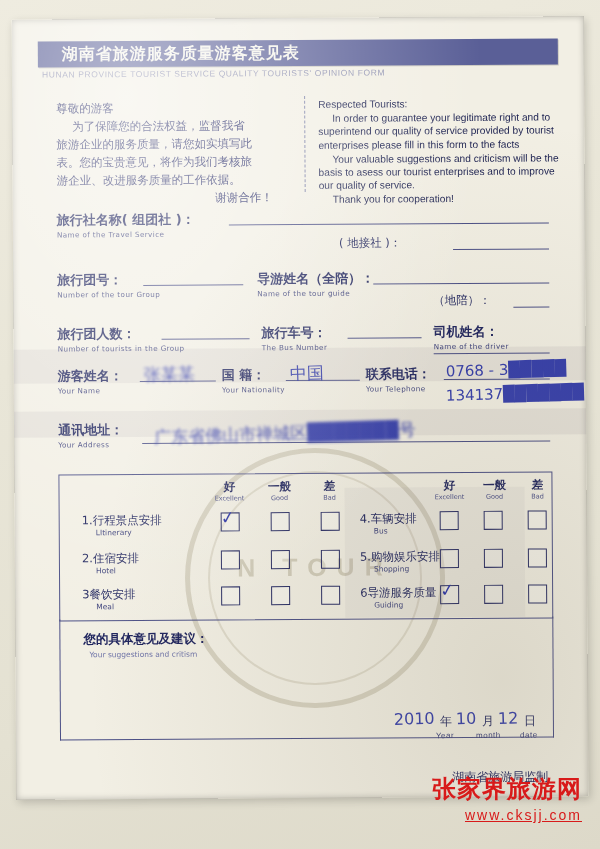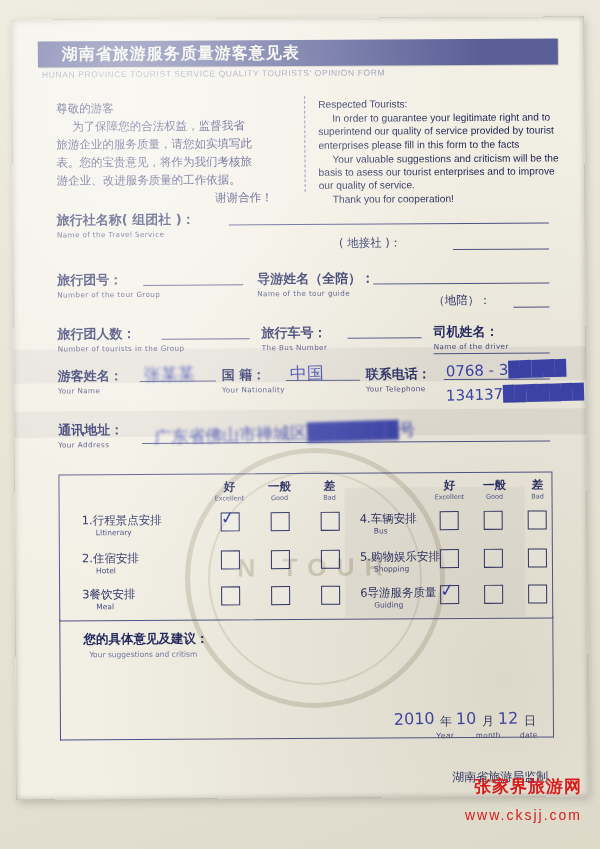--- a/index.html
+++ b/index.html
@@ -135,23 +135,23 @@
   .date-cn{position:absolute;font-size:12px;color:#1f245e;font-family:"DejaVu Sans",sans-serif;}
   .date-en{position:absolute;font-size:8px;color:#3a3f7a;letter-spacing:.5px;}
   .footer-cn{
     position:absolute;right:40px;top:752px;font-size:12px;color:#1f245e;
     font-family:"DejaVu Sans",sans-serif;
   }
   
   .brand{
     position:absolute;right:18px;bottom:26px;text-align:right;
   }
-  .brand .b1{color:#d81a1a;font-size:17px;font-weight:bold;letter-spacing:1px;
+  .brand .b1{color:#d81a1a;font-size:24px;font-weight:bold;letter-spacing:1px;
              font-family:"DejaVu Sans",sans-serif;}
-  .brand .b2{color:#d81a1a;font-size:14px;letter-spacing:2px;margin-top:9px;}
+  .brand .b2{color:#d81a1a;font-size:14px;letter-spacing:2px;margin-top:2px;text-decoration:underline;}
   
   .smudge{position:absolute;background:rgba(120,110,130,.10);pointer-events:none;}
 </style>
 </head>
 <body>
 
 <div class="page">
   <div class="sheet">
 
     <div class="stamp">

